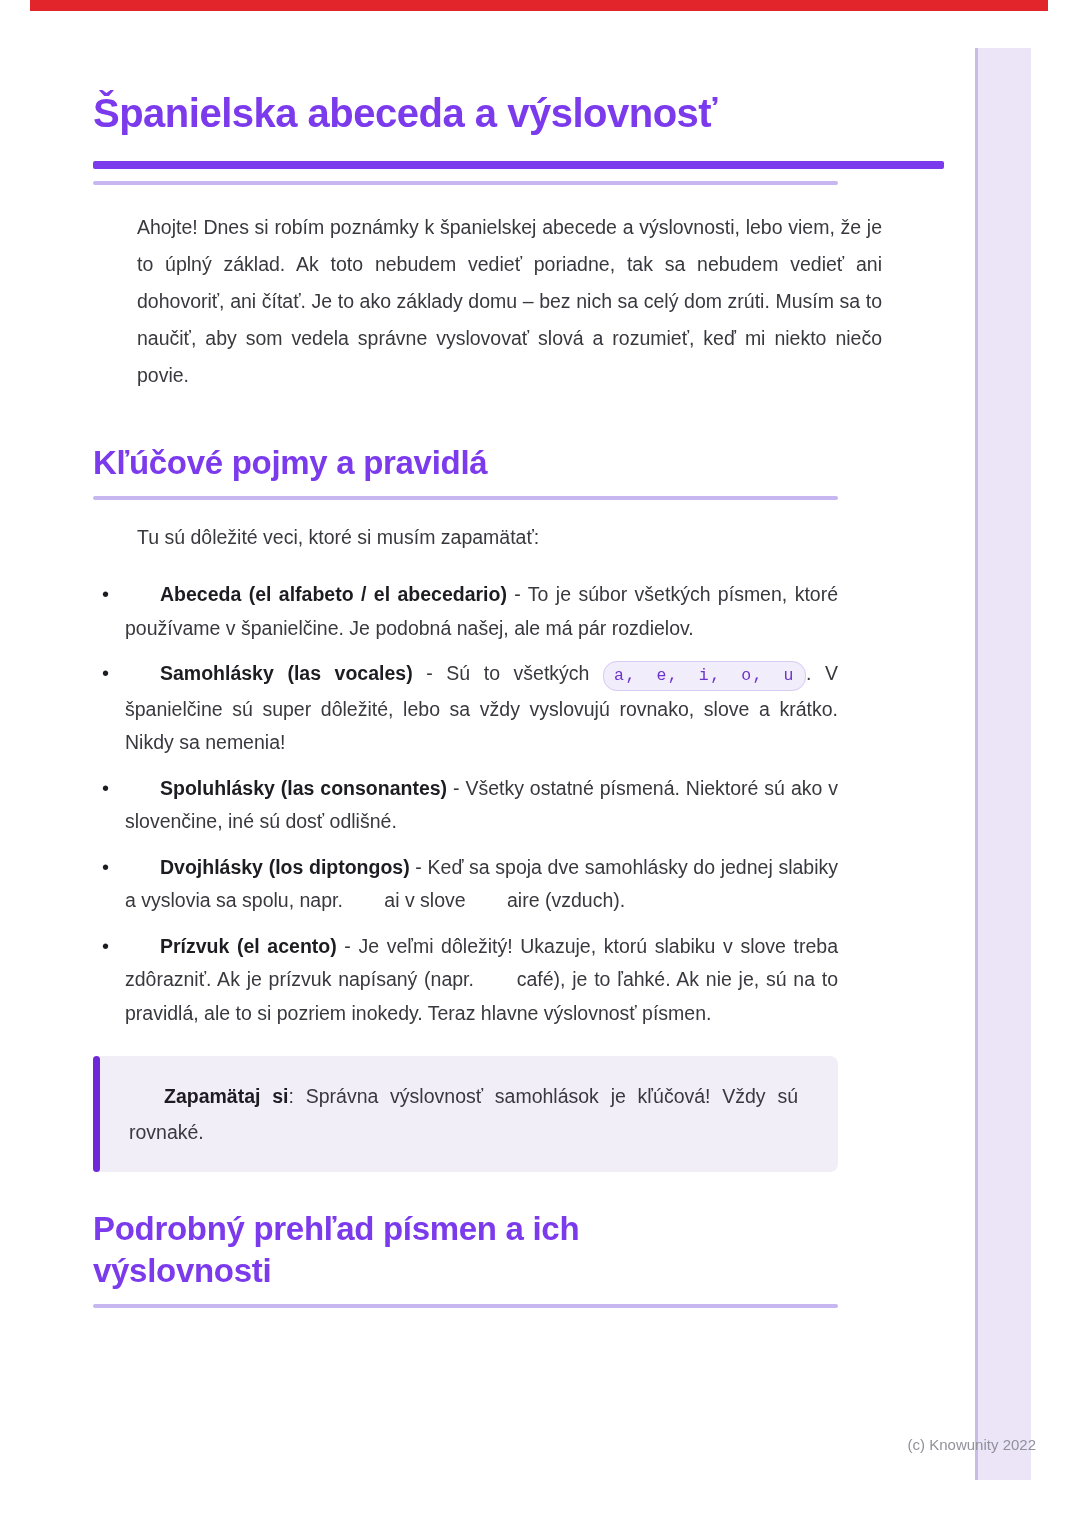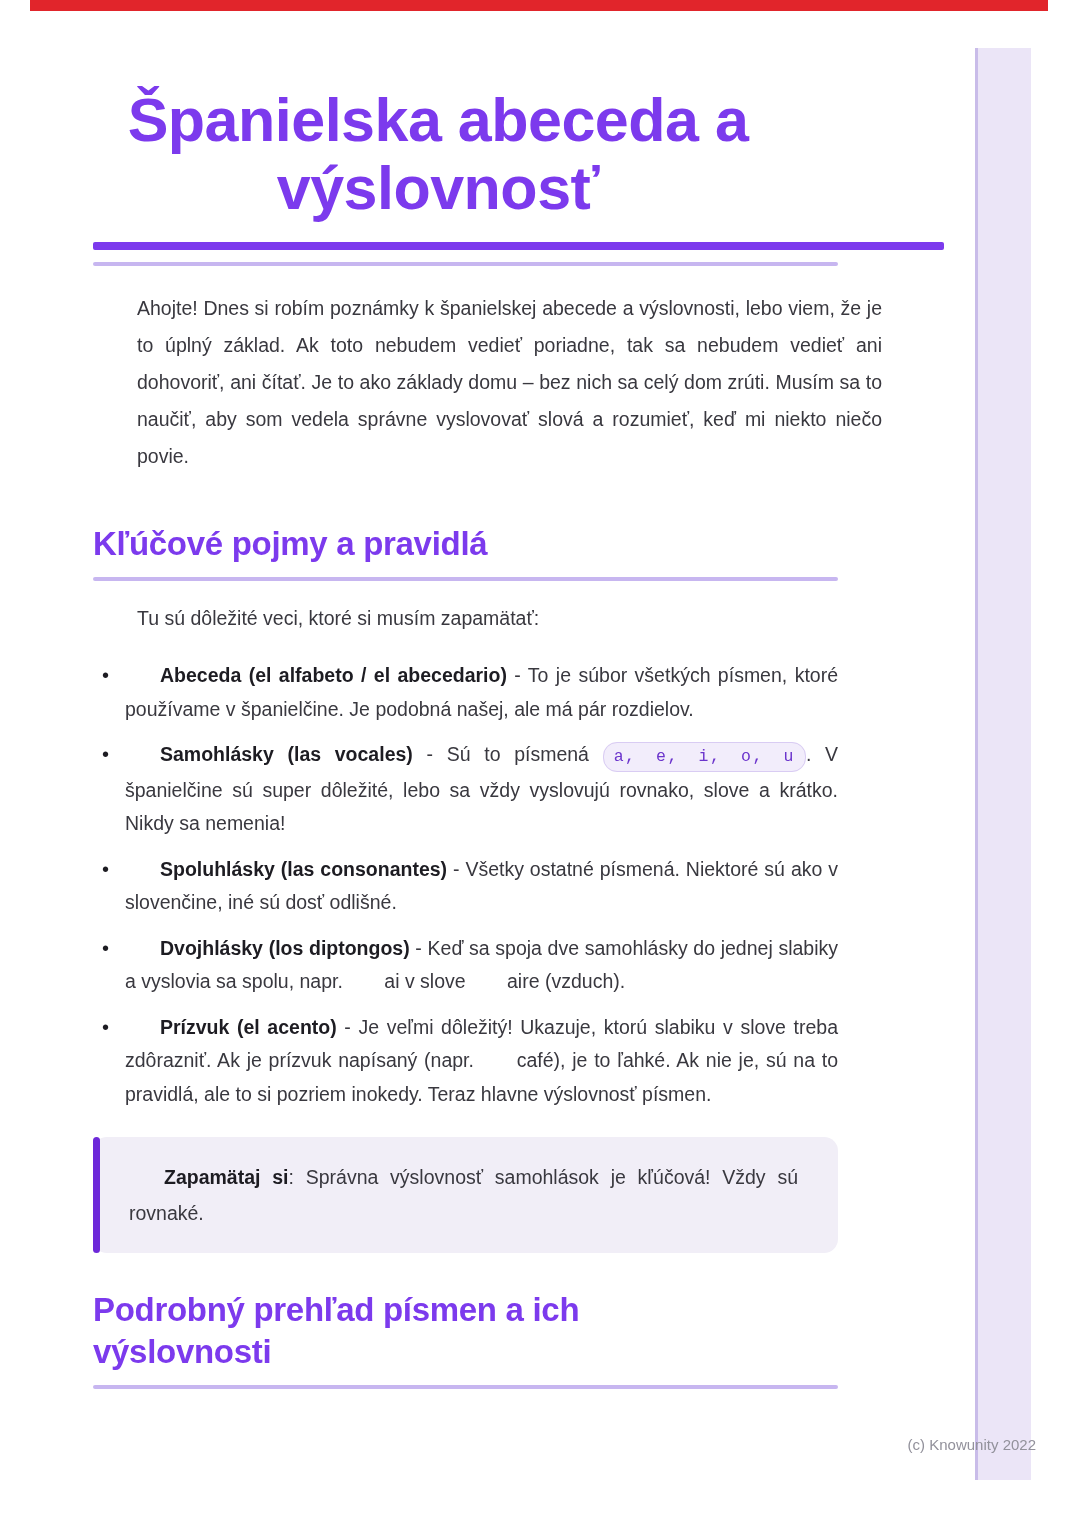--- a/index.html
+++ b/index.html
@@ -38,22 +38,22 @@
   .copyright{
     position:absolute;top:1436px;right:44px;
     font-size:15px;color:var(--muted);z-index:3;white-space:nowrap;
   }
   .content{
     position:relative;z-index:2;
     padding:86px 0 0 93px;
     width:944px;
   }
   h1{
-    font-size:61px;line-height:68px;font-weight:700;
-    letter-spacing:-0.5px;color:var(--accent);max-width:690px;text-align:center;
+    font-size:40px;line-height:55px;font-weight:700;
+    letter-spacing:-0.5px;color:var(--accent);max-width:690px;
   }
   .rule-thick{
     margin-top:20px;width:851px;height:8px;background:var(--accent);
     border-radius:2px;
   }
   h2{
     margin-top:48px;font-size:33px;line-height:42px;font-weight:700;
     color:var(--accent);letter-spacing:-0.3px;
   }
   h2.narrow{max-width:580px;margin-top:36px;}
@@ -85,21 +85,21 @@
     color:var(--chip-text);
     background:var(--chip-bg);
     border:1px solid var(--chip-border);
     border-radius:14px;
     padding:4px 10px 5px 10px;
     white-space:nowrap;
   }
   .callout{
     position:relative;margin-top:26px;width:745px;
     background:var(--callout-bg);
-    border-radius:14px;
+    border-radius:8px;
     padding:22px 40px 22px 36px;
   }
   .callout-bar{
     position:absolute;left:0;top:0;bottom:0;width:7px;
     background:var(--callout-bar);border-radius:6px;
   }
   .callout p{
     font-size:19.5px;line-height:36px;text-align:justify;color:var(--body);
   }
   .callout .seg-bold{color:var(--dark);}
@@ -120,21 +120,21 @@
     <div class="rule-light"></div>
     <p class="body-text">Ahojte! Dnes si robím poznámky k španielskej abecede a výslovnosti, lebo viem, že je to úplný základ. Ak toto nebudem vedieť poriadne, tak sa nebudem vedieť ani dohovoriť, ani čítať. Je to ako základy domu – bez nich sa celý dom zrúti. Musím sa to naučiť, aby som vedela správne vyslovovať slová a rozumieť, keď mi niekto niečo povie.</p>
   </section>
 
   <section>
     <h2>Kľúčové pojmy a pravidlá</h2>
     <div class="rule-light"></div>
     <p class="body-text lead">Tu sú dôležité veci, ktoré si musím zapamätať:</p>
     <ul class="concepts">
         <li><span class="seg-bold">Abeceda (el alfabeto / el abecedario)</span><span> - To je súbor všetkých písmen, ktoré používame v španielčine. Je podobná našej, ale má pár rozdielov.</span></li>
-        <li><span class="seg-bold">Samohlásky (las vocales)</span><span> - Sú to písmená </span><code class="chip">a, e, i, o, u</code><span>. V španielčine sú super dôležité, lebo sa vždy vyslovujú rovnako, slove a krátko. Nikdy sa nemenia!</span></li>
+        <li><span class="seg-bold">Samohlásky (las vocales)</span><span> - Sú to všetkých </span><code class="chip">a, e, i, o, u</code><span>. V španielčine sú super dôležité, lebo sa vždy vyslovujú rovnako, slove a krátko. Nikdy sa nemenia!</span></li>
         <li><span class="seg-bold">Spoluhlásky (las consonantes)</span><span> - Všetky ostatné písmená. Niektoré sú ako v slovenčine, iné sú dosť odlišné.</span></li>
         <li><span class="seg-bold">Dvojhlásky (los diptongos)</span><span> - Keď sa spoja dve samohlásky do jednej slabiky a vyslovia sa spolu, napr. </span><span class="seg-italic">ai</span><span> v slove </span><span class="seg-italic">aire</span><span> (vzduch).</span></li>
         <li><span class="seg-bold">Prízvuk (el acento)</span><span> - Je veľmi dôležitý! Ukazuje, ktorú slabiku v slove treba zdôrazniť. Ak je prízvuk napísaný (napr. </span><span class="seg-italic">café</span><span>), je to ľahké. Ak nie je, sú na to pravidlá, ale to si pozriem inokedy. Teraz hlavne výslovnosť písmen.</span></li>
       </ul>
   </section>
 
   <aside class="callout">
     <div class="callout-bar"></div>
     <p><span class="seg-bold">Zapamätaj si</span><span>: Správna výslovnosť samohlások je kľúčová! Vždy sú rovnaké.</span></p>
   </aside>

